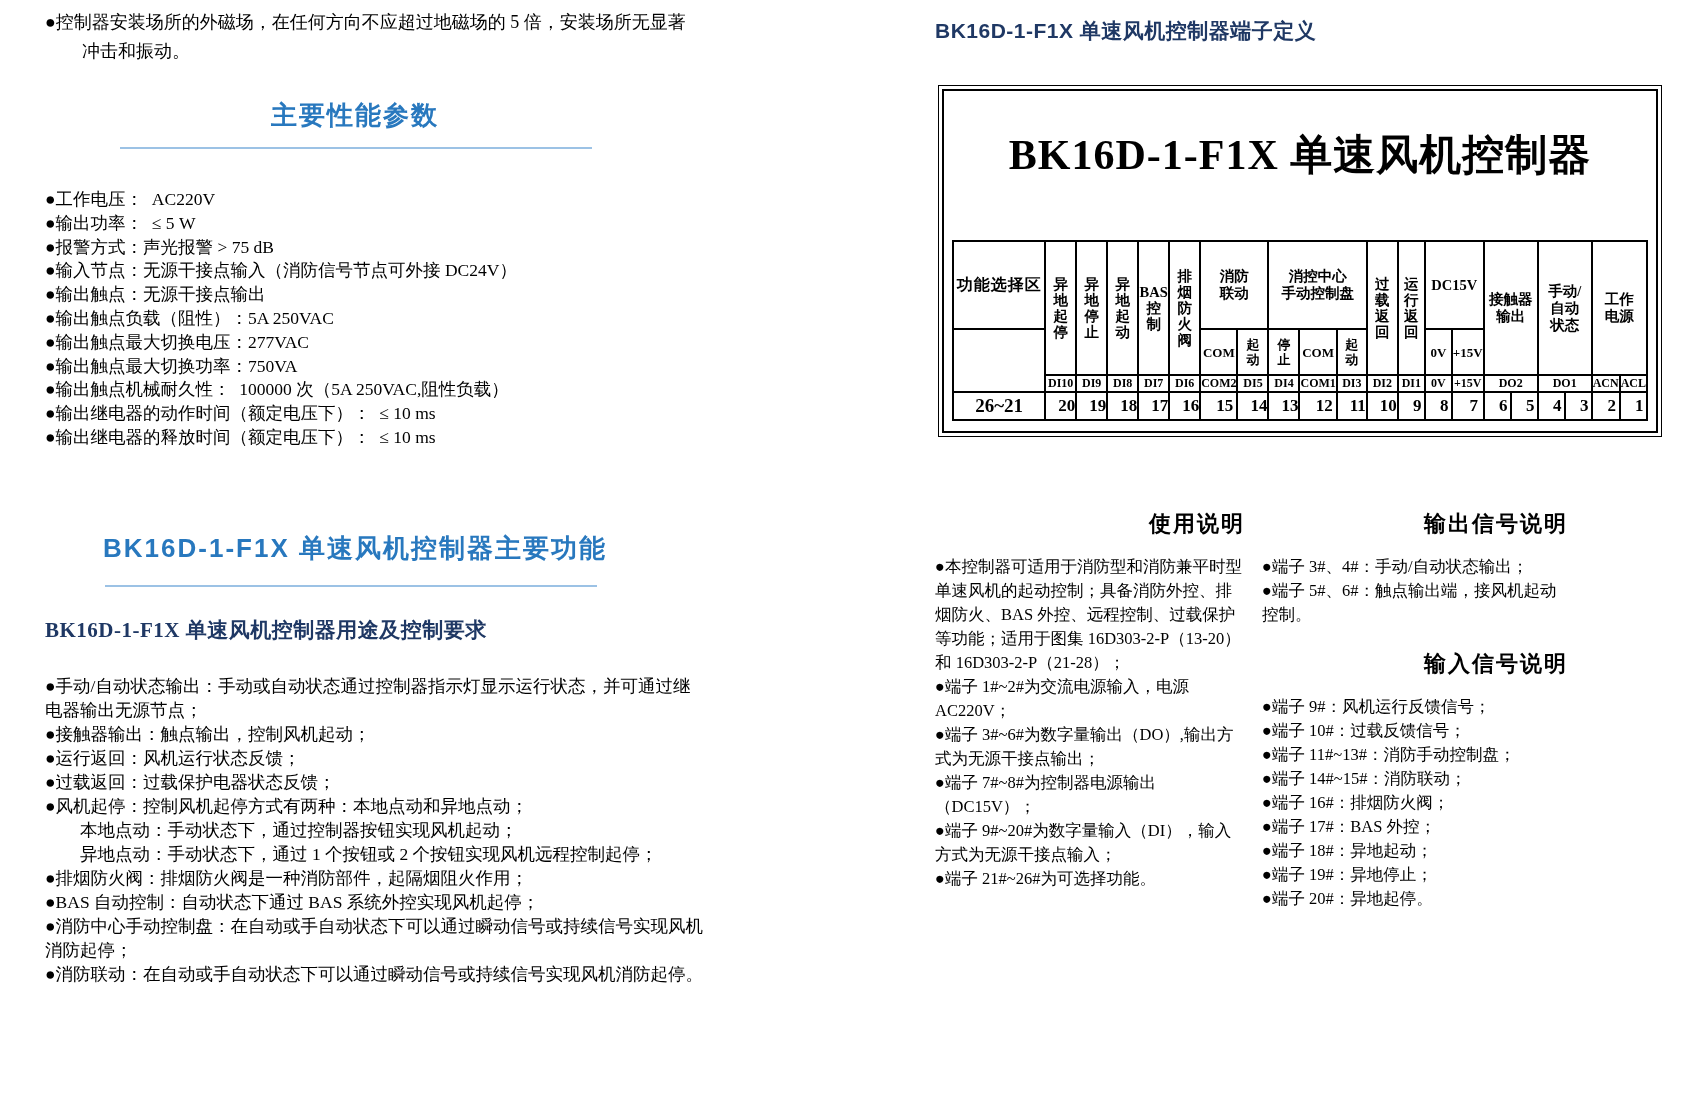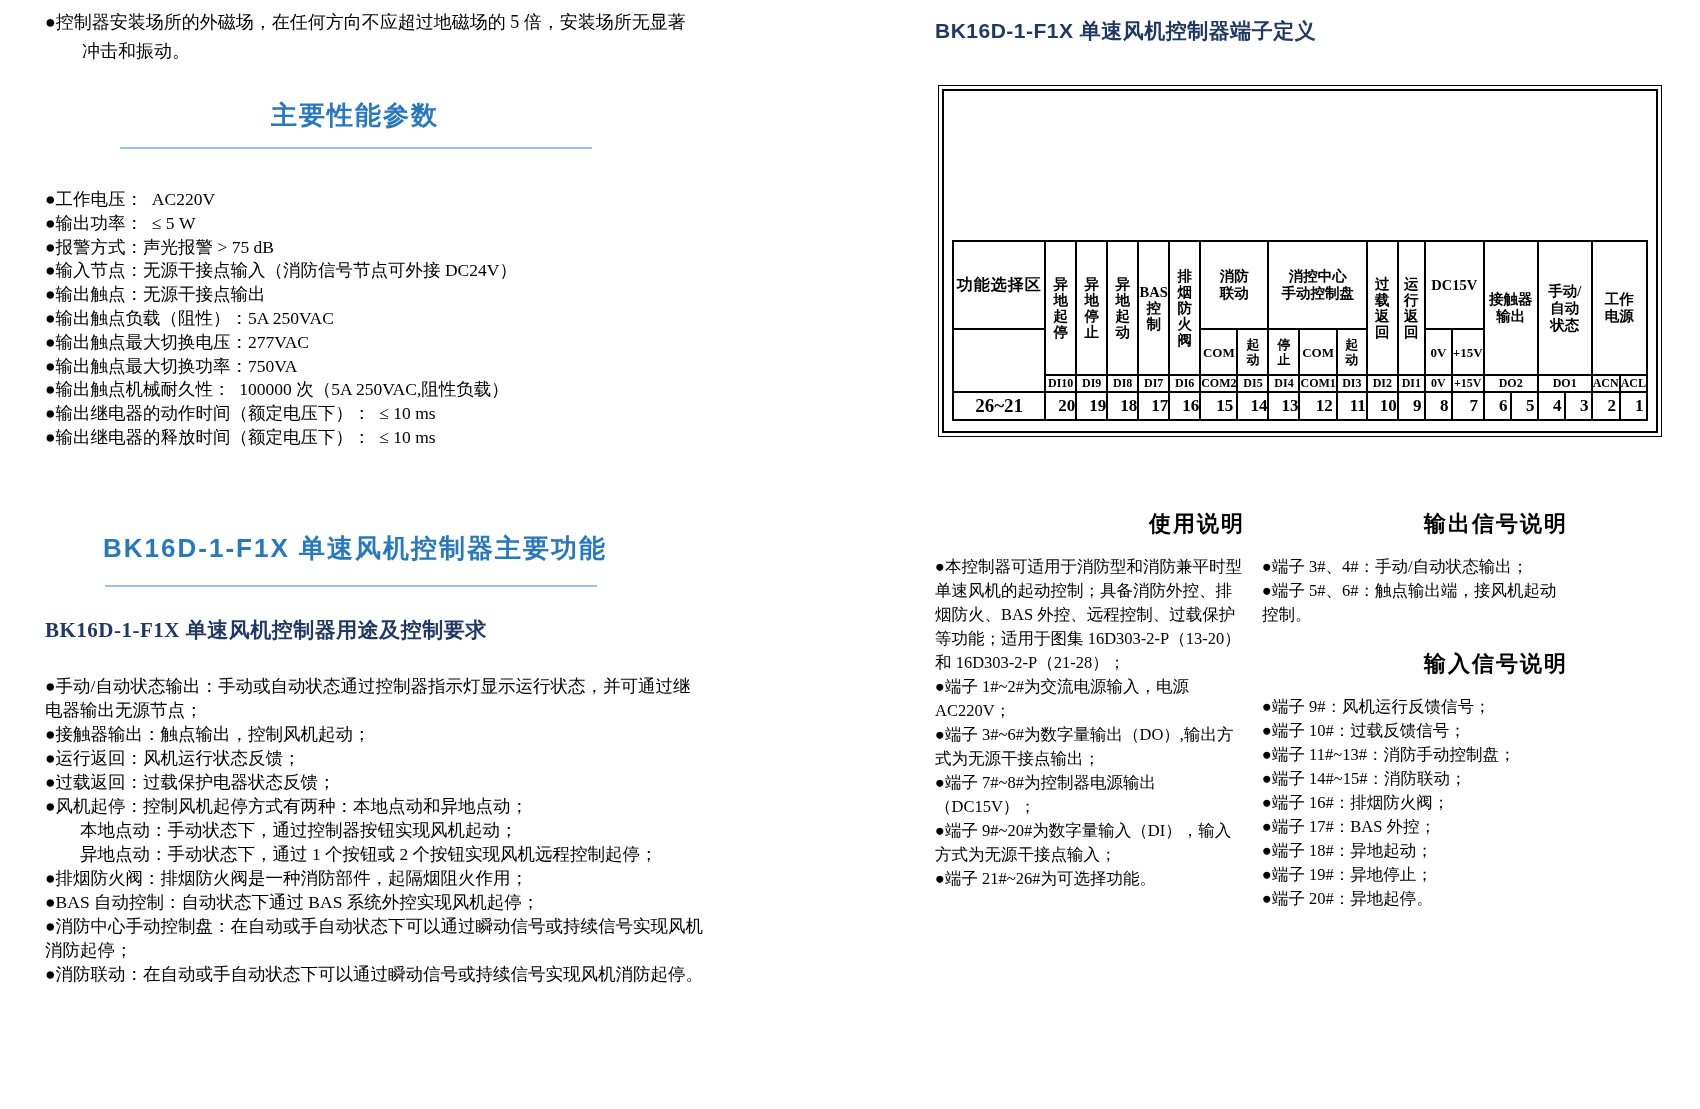--- a/index.html
+++ b/index.html
@@ -118,20 +118,21 @@
       <div class="li">●排烟防火阀：排烟防火阀是一种消防部件，起隔烟阻火作用；</div>
       <div class="li">●BAS 自动控制：自动状态下通过 BAS 系统外控实现风机起停；</div>
       <div class="li">●消防中心手动控制盘：在自动或手自动状态下可以通过瞬动信号或持续信号实现风机消防起停；</div>
       <div class="li">●消防联动：在自动或手自动状态下可以通过瞬动信号或持续信号实现风机消防起停。</div>
     </div>
 
   <div class="navy-heading" style="left:935px;top:17px;">BK16D-1-F1X 单速风机控制器端子定义</div>
 
   <div class="device-box">
     <div class="device-box-inner">
+      <div class="device-title">BK16D-1-F1X 单速风机控制器</div>
 
       <table class="tt">
         <colgroup>
           <col style="width:92px;">
           <col style="width:27px;">
             <col style="width:27px;">
             <col style="width:27px;">
             <col style="width:27px;">
             <col style="width:27px;">
           <col style="width:27px;">

